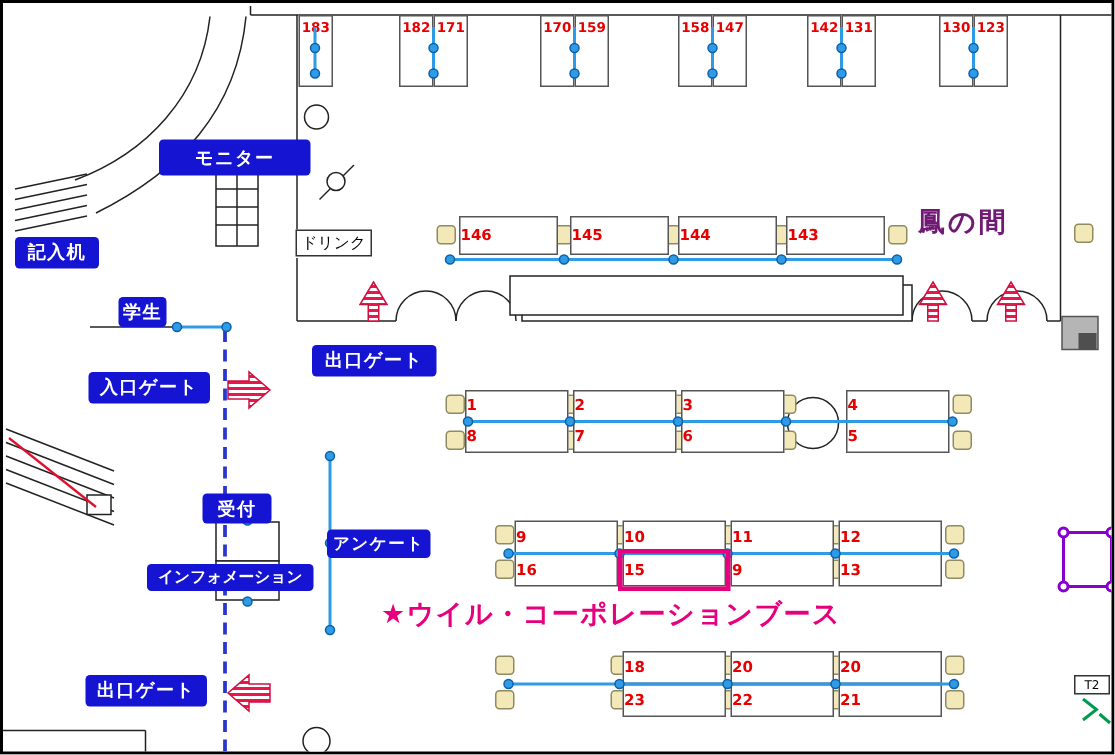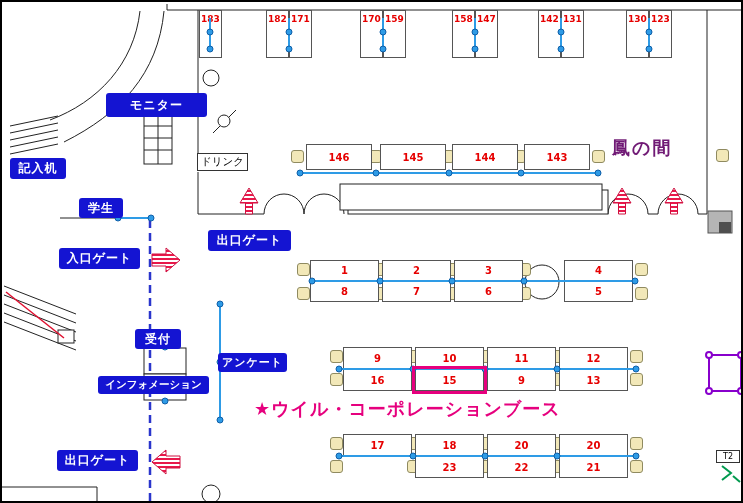--- a/index.html
+++ b/index.html
@@ -10,21 +10,21 @@
   }
   svg.layer{position:absolute;left:0;top:0;width:743px;height:503px;}
   .walls{z-index:1;}
   .overlay{z-index:5;pointer-events:none;}
   .chair{position:absolute;z-index:2;width:13px;height:13px;background:#f2e8b8;
     border:1px solid #8f8a60;border-radius:3px;box-sizing:border-box;}
   .vcell{position:absolute;z-index:3;width:23px;height:48px;border:1px solid #555;background:#fff;
     box-sizing:border-box;display:flex;justify-content:center;align-items:flex-start;
     padding-top:3px;color:#e60000;font-size:9px;font-weight:bold;}
   .hcell{position:absolute;z-index:3;border:1px solid #555;background:#fff;box-sizing:border-box;
-    display:flex;align-items:center;justify-content:center;color:#e60000;
+    display:flex;align-items:center;color:#e60000;
     font-size:10px;font-weight:bold;}
   .w66{width:66px;height:26px;}
   .w69a{width:69px;height:21px;}
   .w69b{width:69px;height:22px;}
   .hl-rect{position:absolute;z-index:6;border:3px solid #e6007e;background:transparent;box-sizing:border-box;}
   .bluelabel{position:absolute;z-index:7;background:#1414d2;color:#fff;font-size:12px;font-weight:bold;
     display:flex;align-items:center;justify-content:center;border-radius:3px;letter-spacing:1px;
     box-sizing:border-box;white-space:nowrap;}
   .whitelabel{position:absolute;z-index:7;background:#fff;border:1px solid #333;color:#000;
     font-size:10.5px;display:flex;align-items:center;justify-content:center;box-sizing:border-box;
@@ -228,23 +228,20 @@
       <span>15</span>
     </div>
   <div class="hcell w69b" style="left:485px;top:367px">
       <span>9</span>
     </div>
   <div class="hcell w69b" style="left:557px;top:367px">
       <span>13</span>
     </div>
   <div class="hl-rect" style="left:410px;top:364px;width:75px;height:28px"></div>
 
-  <div class="hcell w69b" style="left:341px;top:432px">
-      <span>17</span>
-    </div>
   <div class="hcell w69b" style="left:413px;top:432px">
       <span>18</span>
     </div>
   <div class="hcell w69b" style="left:485px;top:432px">
       <span>20</span>
     </div>
   <div class="hcell w69b" style="left:557px;top:432px">
       <span>20</span>
     </div>
   <div class="hcell w69b" style="left:413px;top:454px">
@@ -341,21 +338,21 @@
       <path d="M731,474 l7,6"></path>
     </g>
   </svg>
 
   <div class="bluelabel" style="left:104px;top:91px;width:101px;height:24px">
       <span>モニター</span>
     </div>
   <div class="bluelabel" style="left:8px;top:156px;width:56px;height:21px">
       <span>記入机</span>
     </div>
-  <div class="bluelabel" style="left:77px;top:196px;width:44px;height:20px">
+  <div class="bluelabel" style="left:77px;top:196px;width:32px;height:20px">
       <span>学生</span>
     </div>
   <div class="bluelabel" style="left:57px;top:246px;width:81px;height:21px">
       <span>入口ゲート</span>
     </div>
   <div class="bluelabel" style="left:206px;top:228px;width:83px;height:21px">
       <span>出口ゲート</span>
     </div>
   <div class="bluelabel" style="left:133px;top:327px;width:46px;height:20px">
       <span>受付</span>

